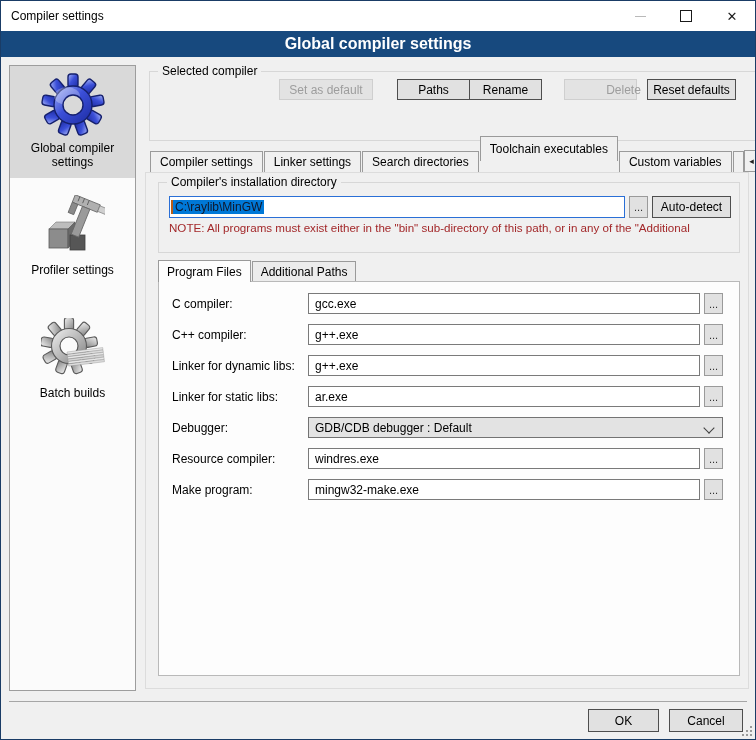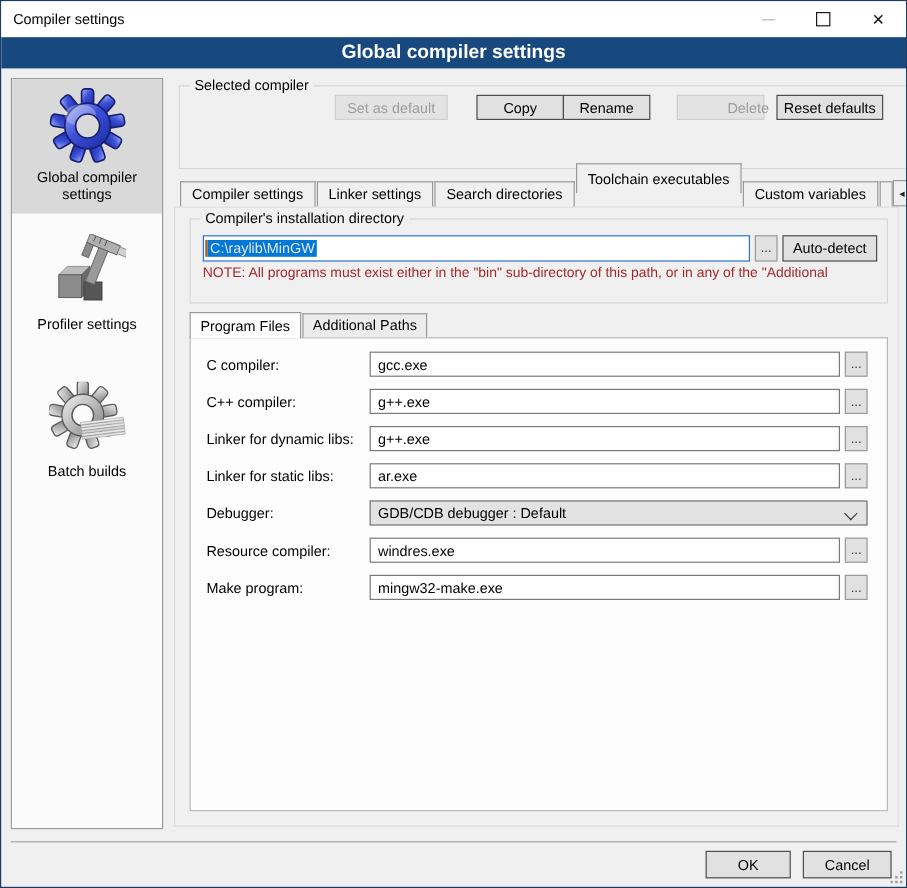--- a/index.html
+++ b/index.html
@@ -59,29 +59,29 @@
   .tab-arrow{width:16px;height:22px;margin-bottom:1px;box-sizing:border-box;border:1px solid #9a9a9a;
     background:#f0f0f0;display:flex;align-items:center;justify-content:center;font-size:9px;color:#222;}
   
   .page{position:absolute;left:144px;top:171px;width:604px;height:517px;box-sizing:border-box;
     border:1px solid #dcdcdc;background:#f0f0f0;z-index:1;}
   .fs2{left:12px;top:9px;right:8px;height:71px;}
   .dirrow{display:flex;align-items:center;margin:13px 8px 0 10px;}
   .dirinput{flex:1;height:22px;box-sizing:border-box;border:1px solid #2a6fd6;background:#fff;
     display:flex;align-items:center;padding:0 1px;overflow:hidden;}
   .caret{width:2px;height:14px;background:#b85c18;flex:none;}
-  .seltext{background:#0078d7;color:#e5e5e5;padding:0 2px;white-space:nowrap;font-size:12px;}
+  .seltext{background:#0078d7;color:#0f172a;padding:0 2px;white-space:nowrap;font-size:12px;}
   .browse{flex:none;width:19px;height:22px;box-sizing:border-box;margin-left:4px;background:#e1e1e1;
     border:1px solid #9a9a9a;display:flex;align-items:center;justify-content:center;font-size:11px;color:#333;}
   .autodetect{flex:none;width:79px;height:22px;box-sizing:border-box;margin-left:4px;background:#e1e1e1;
     border:1px solid #4e4e4e;display:flex;align-items:center;justify-content:center;}
   .note{margin:3px 10px 0;color:#a3282a;font-size:11.6px;white-space:nowrap;overflow:hidden;}
   
   .nb{position:absolute;left:12px;top:87px;right:8px;bottom:12px;}
-  .nbtabs{position:relative;z-index:2;height:22px;display:flex;align-items:center;}
+  .nbtabs{position:relative;z-index:2;height:22px;display:flex;align-items:flex-end;}
   .nbtab{box-sizing:border-box;height:20px;margin-bottom:1px;border:1px solid #9a9a9a;border-bottom:none;
     background:#ececec;display:flex;align-items:center;padding:0 8px;white-space:nowrap;}
   .nbtab + .nbtab{margin-left:1px;}
   .nbtab.active{height:22px;margin-bottom:0;background:#fdfdfd;position:relative;z-index:3;}
   .nbpanel{position:absolute;left:0;top:21px;right:0;bottom:0;background:#fdfdfd;border:1px solid #b9b9b9;
     box-sizing:border-box;padding:11px 16px 0 13px;}
   .frow{display:flex;align-items:center;height:21px;margin-bottom:10px;}
   .flabel{flex:none;width:136px;font-size:12px;}
   .finput{flex:1;height:21px;box-sizing:border-box;border:1px solid #7a7a7a;background:#fff;
     display:flex;align-items:center;padding:0 6px;overflow:hidden;white-space:nowrap;}
@@ -248,21 +248,21 @@
         </g>
       </svg>
       <div class="side-label">Batch builds</div>
     </div>
   </div>
 
   <div class="fs fs1">
     <span class="fs-legend">Selected compiler</span>
     <div class="btnrow">
       <div class="btn disabled b-setdef">Set as default</div>
-      <div class="btn b-copy">Copy</div>
+      <div class="btn b-copy">Paths</div>
       <div class="btn b-rename">Rename</div>
       <div class="btn disabled b-delete">Delete</div>
       <div class="btn b-reset">Reset defaults</div>
     </div>
   </div>
 
   <div class="tabs">
     <div class="tab">Compiler settings</div>
     <div class="tab">Linker settings</div>
     <div class="tab">Search directories</div>

